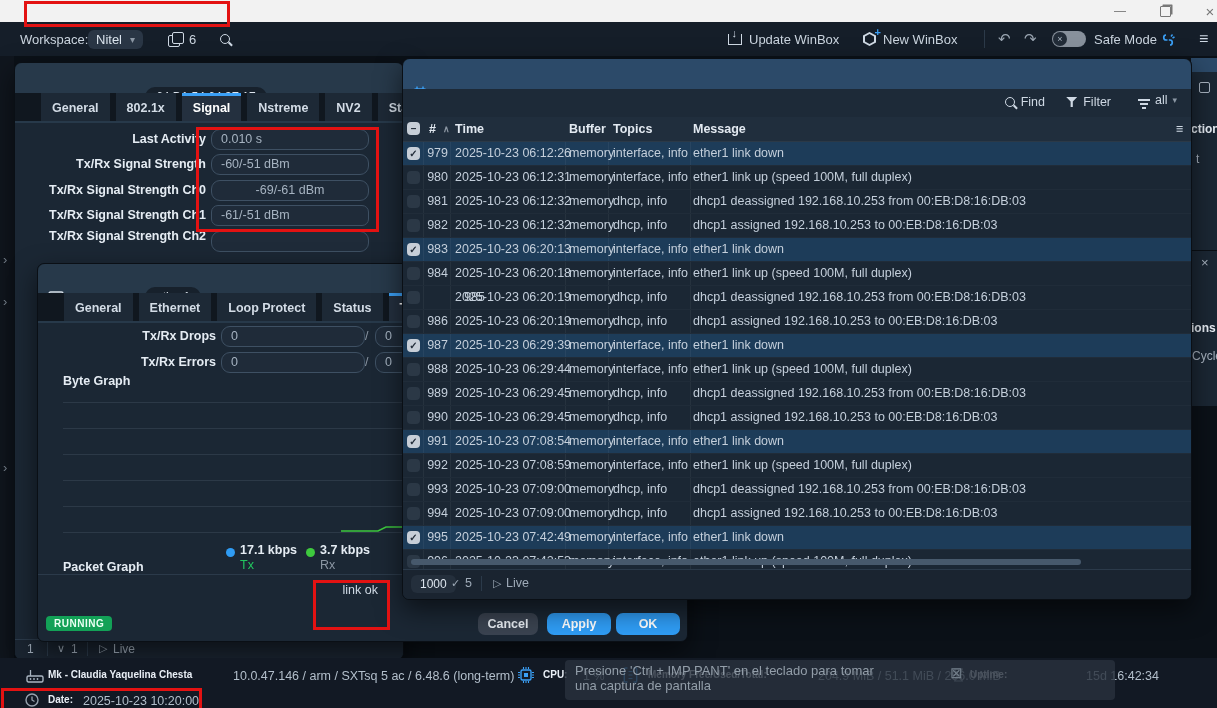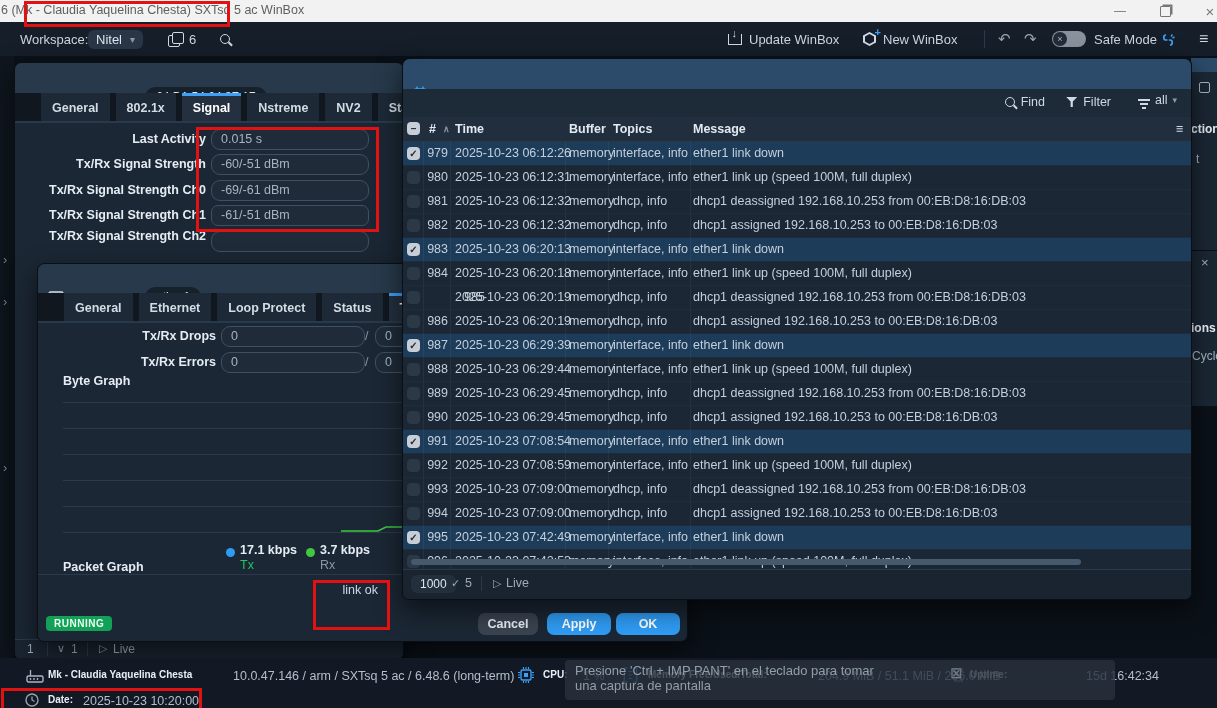--- a/index.html
+++ b/index.html
@@ -75,21 +75,20 @@
   .st{position:absolute;white-space:nowrap;}
   .stlabel{font-weight:700;color:#e8eef5;font-size:10px;}
   .stval{color:#b3bfcb;font-size:12.5px;}
 </style>
 </head>
 <body>
 
 <div id="root">
 
   <div class="os-titlebar">
-    <span class="os-title">6 (Mk - Claudia Yaquelina Chesta) SXTsq 5 ac WinBox</span>
     <span class="os-btn" style="left:1100px;">—</span>
     <span class="os-btn" style="left:1145px;">
         <span class="restore-glyph"></span>
       </span>
     <span class="os-btn" style="left:1190px;font-size:15px;">×</span>
   </div>
 
   <div class="wb-toolbar">
     <div class="tb-item" style="left:20px;">Workspace:</div>
     <div class="tb-item" style="left:88px;">
@@ -181,25 +180,25 @@
     <div class="tabstrip" style="top:30px;" id="reg-tabs">
         <span class="tab">General</span>
         <span class="tab">802.1x</span>
         <span class="tab active">Signal</span>
         <span class="tab">Nstreme</span>
         <span class="tab">NV2</span>
         <span class="tab">Statistics</span>
       </div>
     <div id="reg-fields">
         <div class="flabel" style="left: 0px; width: 191px; top: 69px;">Last Activity</div>
-        <div class="finput" style="left: 196px; width: 138px; top: 66px;">0.015 s</div>
+        <div class="finput" style="left: 196px; width: 138px; top: 66px;">0.010 s</div>
         <div class="flabel" style="left: 0px; width: 191px; top: 94px;">Tx/Rx Signal Strength</div>
         <div class="finput" style="left: 196px; width: 138px; top: 91px;">-60/-51 dBm</div>
         <div class="flabel" style="left: 0px; width: 191px; top: 120px;">Tx/Rx Signal Strength Ch0</div>
-        <div class="finput" style="left: 196px; width: 138px; top: 117px;">-69/-61 dBm</div>
+        <div class="finput" style="left: 196px; width: 138px; top: 117px; text-align: center;">-69/-61 dBm</div>
         <div class="flabel" style="left: 0px; width: 191px; top: 145px;">Tx/Rx Signal Strength Ch1</div>
         <div class="finput" style="left: 196px; width: 138px; top: 142px; border-radius: 7px;">-61/-51 dBm</div>
         <div class="flabel" style="left: 0px; width: 191px; top: 166px;">Tx/Rx Signal Strength Ch2</div>
         <div class="finput" style="left: 196px; width: 138px; top: 168px;"></div>
       </div>
     <div class="footer-strip">
       <span class="fs-item" style="left:12px;">1</span>
       <span class="fs-item" style="left:32px;width:1px;height:14px;background:#2b3a4a;"></span>
       <span class="fs-item" style="left:42px;font-size:11px;">∨</span>
       <span class="fs-item" style="left:56px;">1</span>

